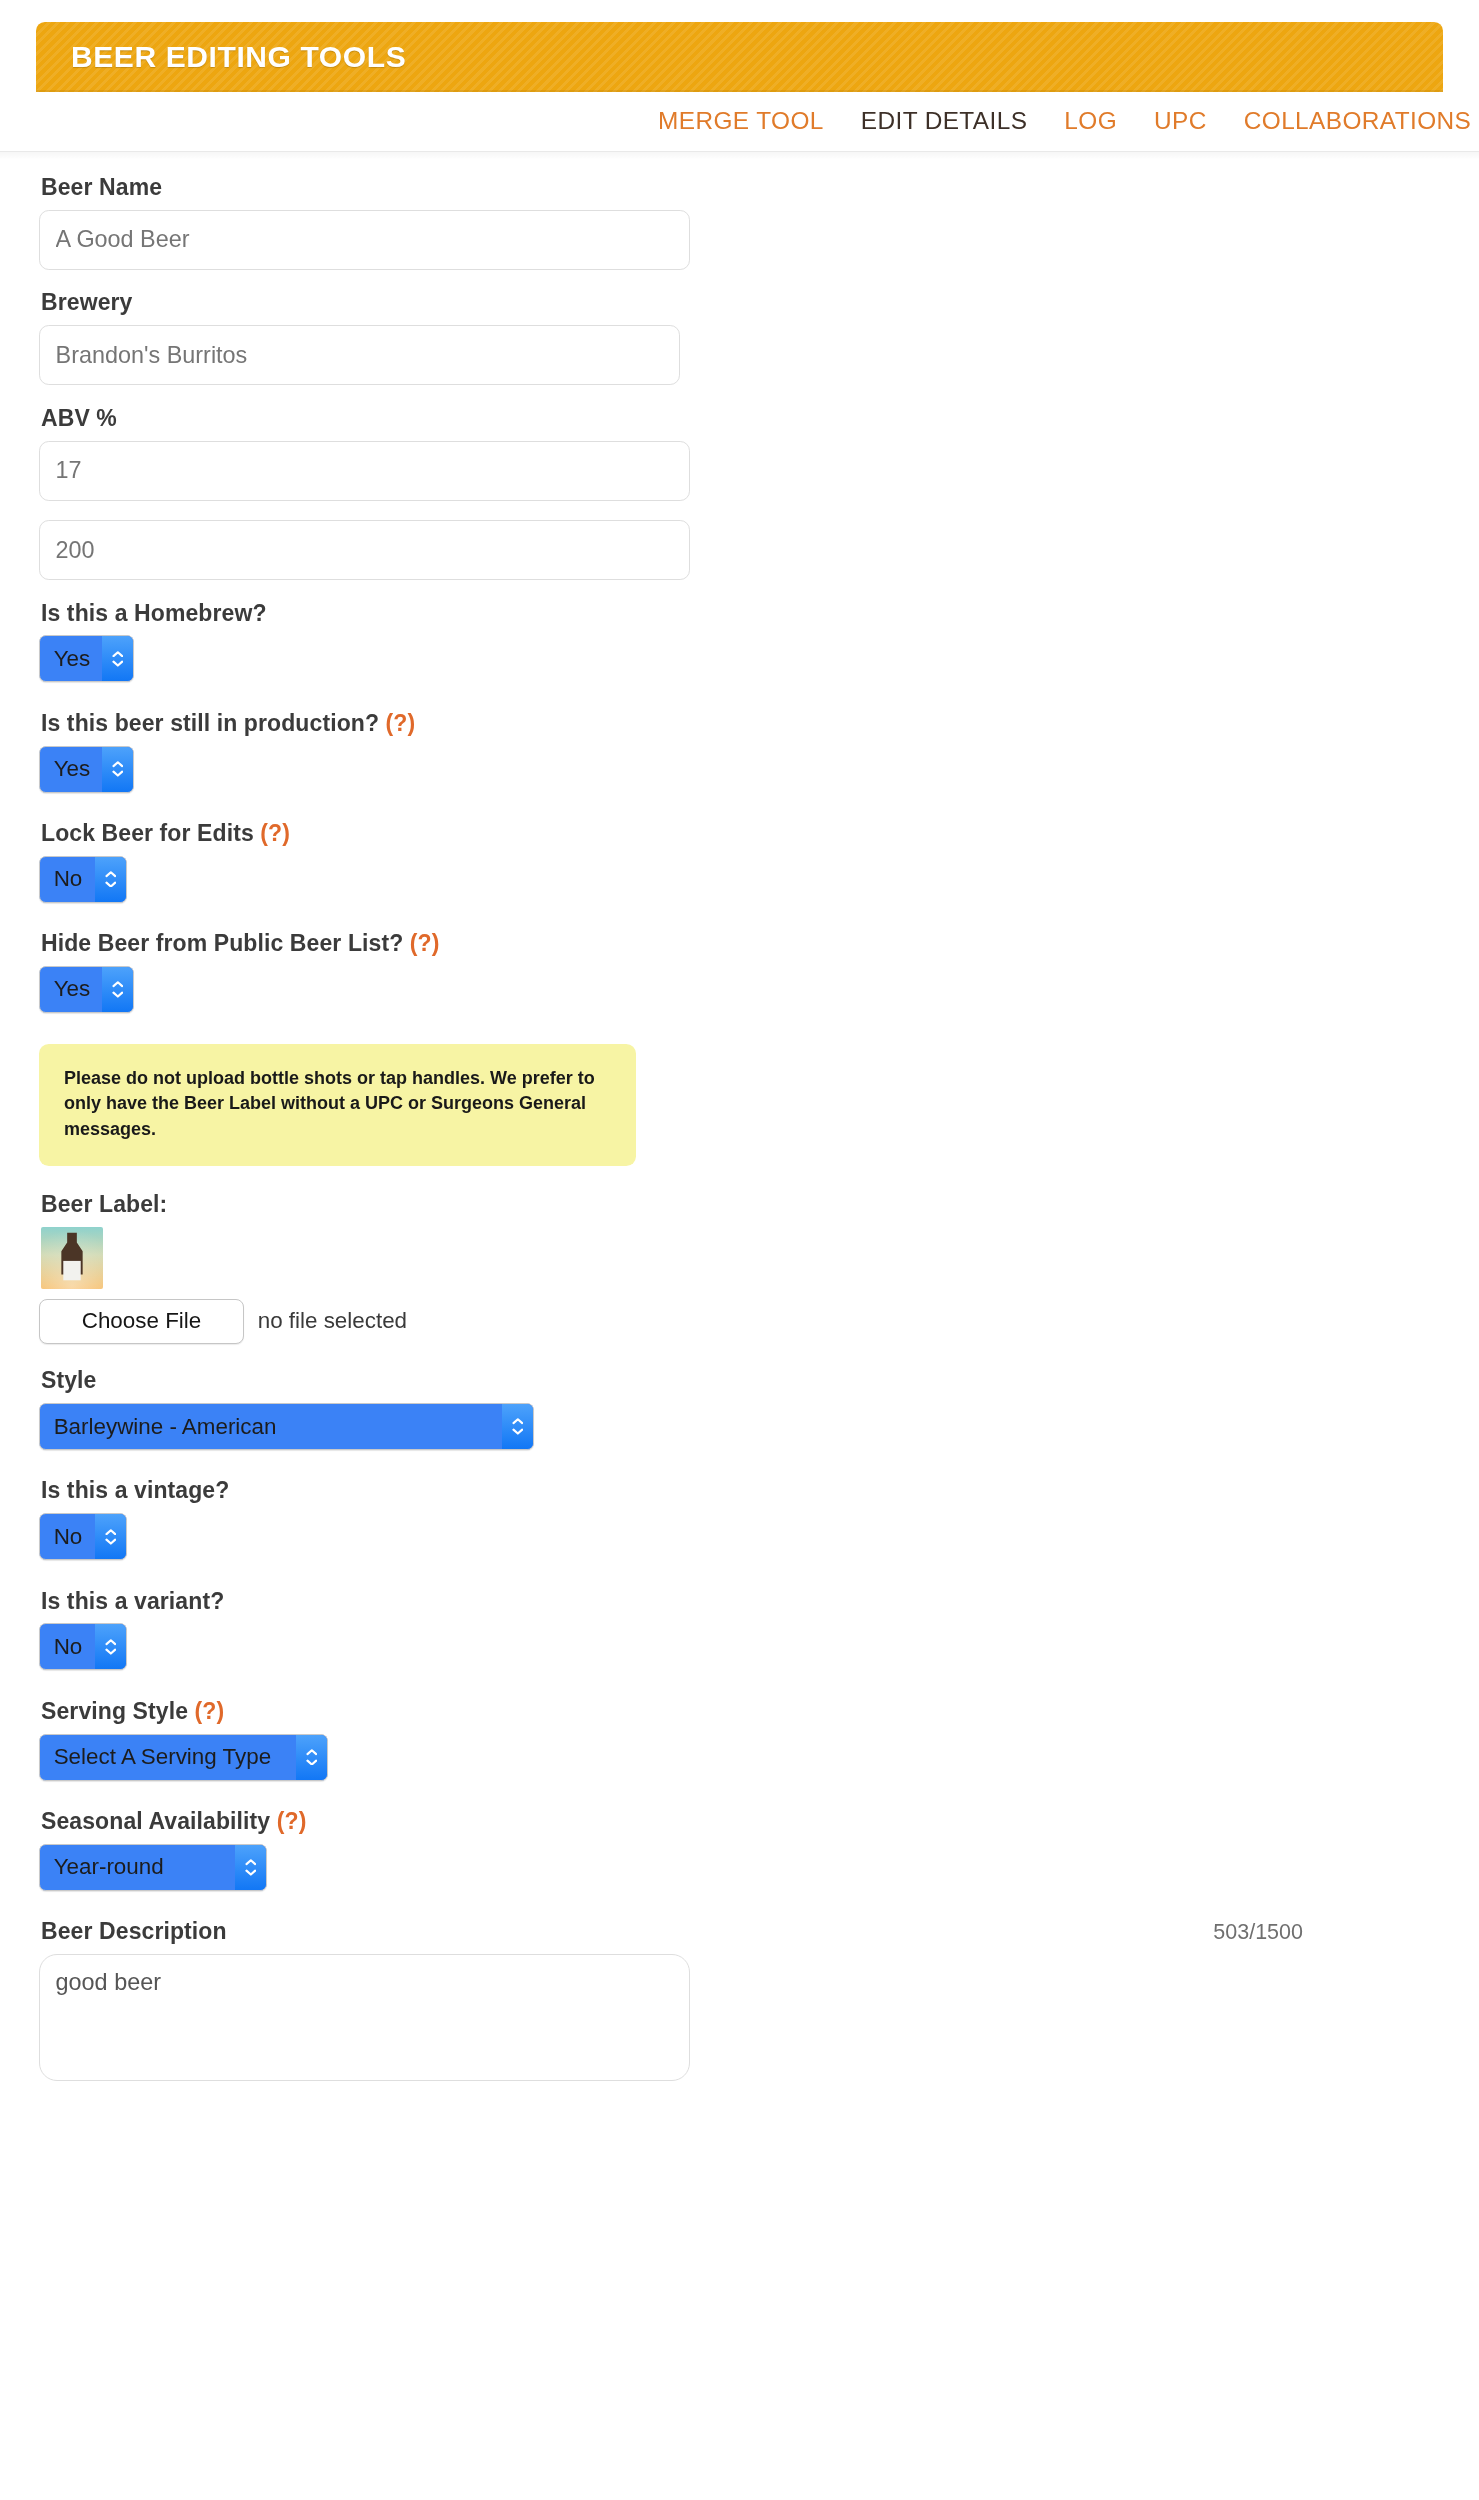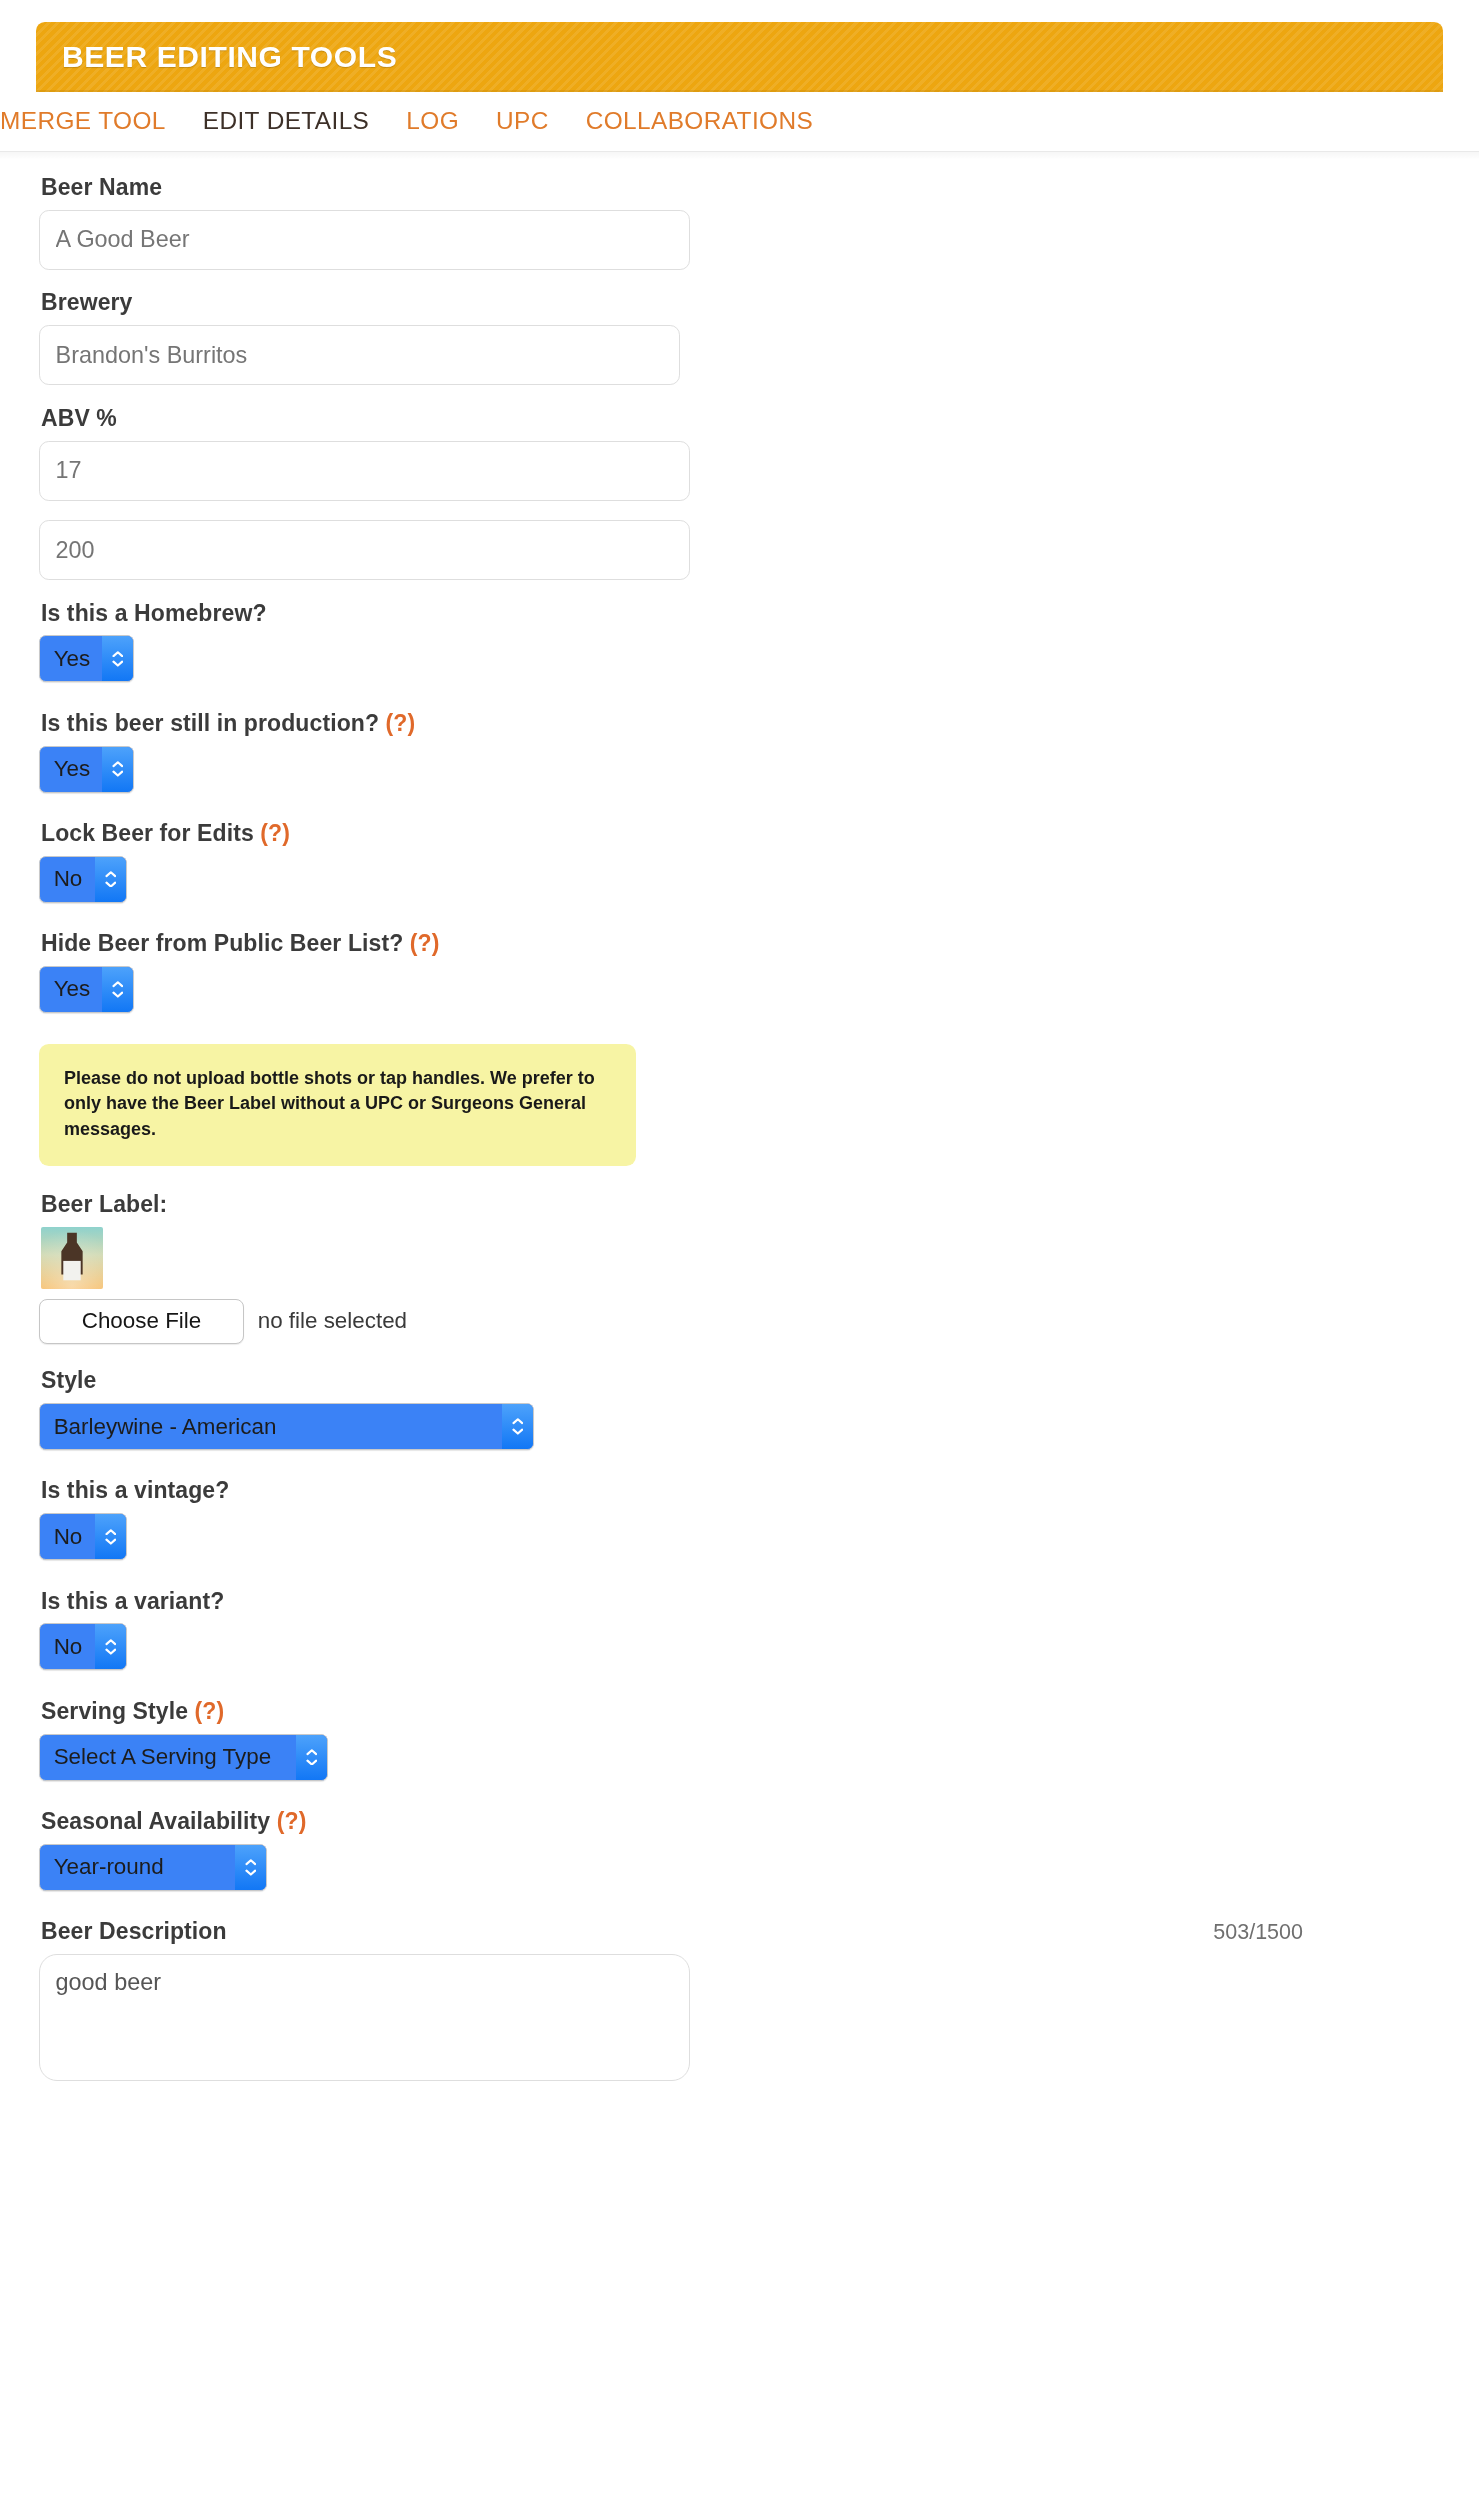--- a/index.html
+++ b/index.html
@@ -25,27 +25,27 @@
         rgba(0,0,0,0.0) 6.8px);
     box-shadow: inset 0 -2px 0 rgba(0,0,0,0.06);
     display: flex; align-items: center;
     overflow: hidden;
   }
   .banner-title {
     color: #ffffff;
     font-size: 30px;
     font-weight: bold;
     letter-spacing: 0.6px;
-    padding-left: 26px;
+    padding-left: 35px;
     text-shadow: 0 1px 1px rgba(0,0,0,0.18);
   }
 
   
   .tabs {
-    display: flex; align-items: center;
+    display: flex; justify-content: flex-end; align-items: center;
     gap: 37px;
     padding: 15.6px 7.8px 15.6px 0;
     font-size: 24.4px;
     letter-spacing: 0.4px;
   }
   .tab { color: #e07b2a; white-space: nowrap; cursor: pointer; }
   .tab.active { color: #3d3028; }
 
   .hr-shadow {
     height: 9.8px;

